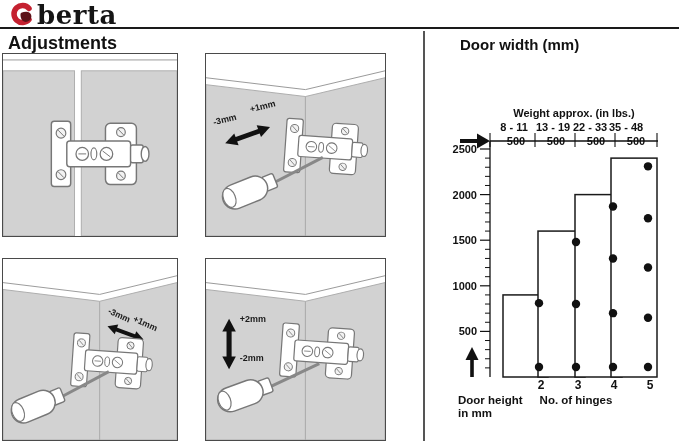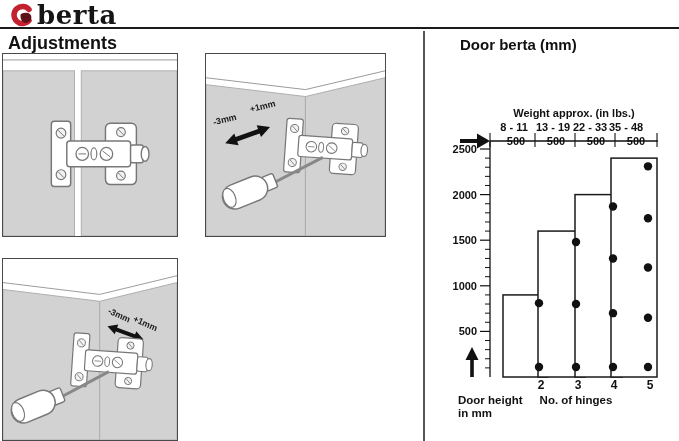--- a/index.html
+++ b/index.html
@@ -1,18 +1,18 @@
 <!DOCTYPE html>
 <html><head>
 <meta charset="utf-8">
 <style>
   html,body{margin:0;padding:0;background:#fff}
   .page{position:relative;width:679px;height:441px;background:#fff;overflow:hidden;
         font-family:"Liberation Sans",sans-serif;color:#111}
-  .logo{position:absolute;top:2px;left:8px;display:flex;align-items:flex-end;gap:3px}
+  .logo{position:absolute;top:2px;left:8px;display:flex;align-items:flex-start;gap:3px}
   .brand{font-family:"DejaVu Serif",serif;font-weight:bold;font-size:26px;line-height:1;
          color:#151515;letter-spacing:.5px}
   .rule{position:absolute;top:27px;left:0;width:679px;height:2px;background:#1a1a1a}
   .left-title{position:absolute;top:33px;left:8px;font-size:18px;font-weight:bold}
   .divider{position:absolute;top:31px;left:423px;width:2px;height:410px;background:#555}
   .right-title{position:absolute;top:36px;left:460px;font-size:15px;font-weight:bold}
   .panel{position:absolute;border:1px solid #4a4a4a;box-sizing:border-box;background:#fff}
   #p1{left:2px;top:53px;width:176px;height:184px}
   #p2{left:205px;top:53px;width:181px;height:184px}
   #p3{left:2px;top:258px;width:176px;height:183px}
@@ -80,21 +80,21 @@
     <svg width="26" height="25" viewBox="0 0 26 25">
       <path d="M21 6.5 A 8.5 8.5 0 1 0 21 17.5" fill="none" stroke="#c42130" stroke-width="5.5" stroke-linecap="round"></path>
       <path d="M12.5 12 C12 18.5 17 22 21.5 18.5 C25 15.5 23.5 9.5 18 9.8 C14.5 10 12.7 10.6 12.5 12 Z" fill="#5d1118"></path>
     </svg>
     <span class="brand">berta</span>
   </div>
   <div class="rule"></div>
 
   <div class="left-title">Adjustments</div>
   <div class="divider"></div>
-  <div class="right-title">Door berta (mm)</div>
+  <div class="right-title">Door width (mm)</div>
 
   <div class="panel" id="p1">
     <svg viewBox="0 0 180 184" preserveAspectRatio="none">
       <use href="#sym-bg-front"></use>
       <use href="#sym-hinge" transform="translate(50,62)"></use>
     </svg>
   </div>
 
   <div class="panel" id="p2">
     <svg viewBox="0 0 180 184" preserveAspectRatio="none">
@@ -111,20 +111,30 @@
     <svg viewBox="0 0 180 184" preserveAspectRatio="none">
       <use href="#sym-bg-corner"></use>
       <use href="#sym-dblarrow" transform="translate(110,63) rotate(20) scale(0.62)"></use>
       <text x="108" y="55" transform="rotate(24 108 55)">-3mm</text>
       <text x="134" y="63" transform="rotate(24 134 63)">+1mm</text>
       <use href="#sym-hinge" transform="translate(74,70) rotate(4) scale(0.82)"></use>
       <use href="#sym-driver" transform="translate(2,130) rotate(-14)"></use>
     </svg>
   </div>
 
+  <div class="panel" id="p4">
+    <svg viewBox="0 0 180 184" preserveAspectRatio="none">
+      <use href="#sym-bg-corner"></use>
+      <use href="#sym-dblarrow" transform="translate(16,112) rotate(-90) scale(0.8)"></use>
+      <text x="34" y="64">+2mm</text>
+      <text x="34" y="104">-2mm</text>
+      <use href="#sym-hinge" transform="translate(78,60) rotate(4) scale(0.82)"></use>
+      <use href="#sym-driver" transform="translate(6,118) rotate(-12)"></use>
+    </svg>
+  </div>
 
   <svg id="door-chart" viewBox="0 0 255 341">
       <text x="150" y="17" text-anchor="middle" font-size="11">Weight approx. (in lbs.)</text>
       <text x="90" y="31" text-anchor="middle" font-size="11">8 - 11</text>
       <text x="129" y="31" text-anchor="middle" font-size="11">13 - 19</text>
       <text x="166" y="31" text-anchor="middle" font-size="11">22 - 33</text>
       <text x="202" y="31" text-anchor="middle" font-size="11">35 - 48</text>
       <text x="92" y="45" text-anchor="middle" font-size="11">500</text>
       <text x="132" y="45" text-anchor="middle" font-size="11">500</text>
       <text x="172" y="45" text-anchor="middle" font-size="11">500</text>

